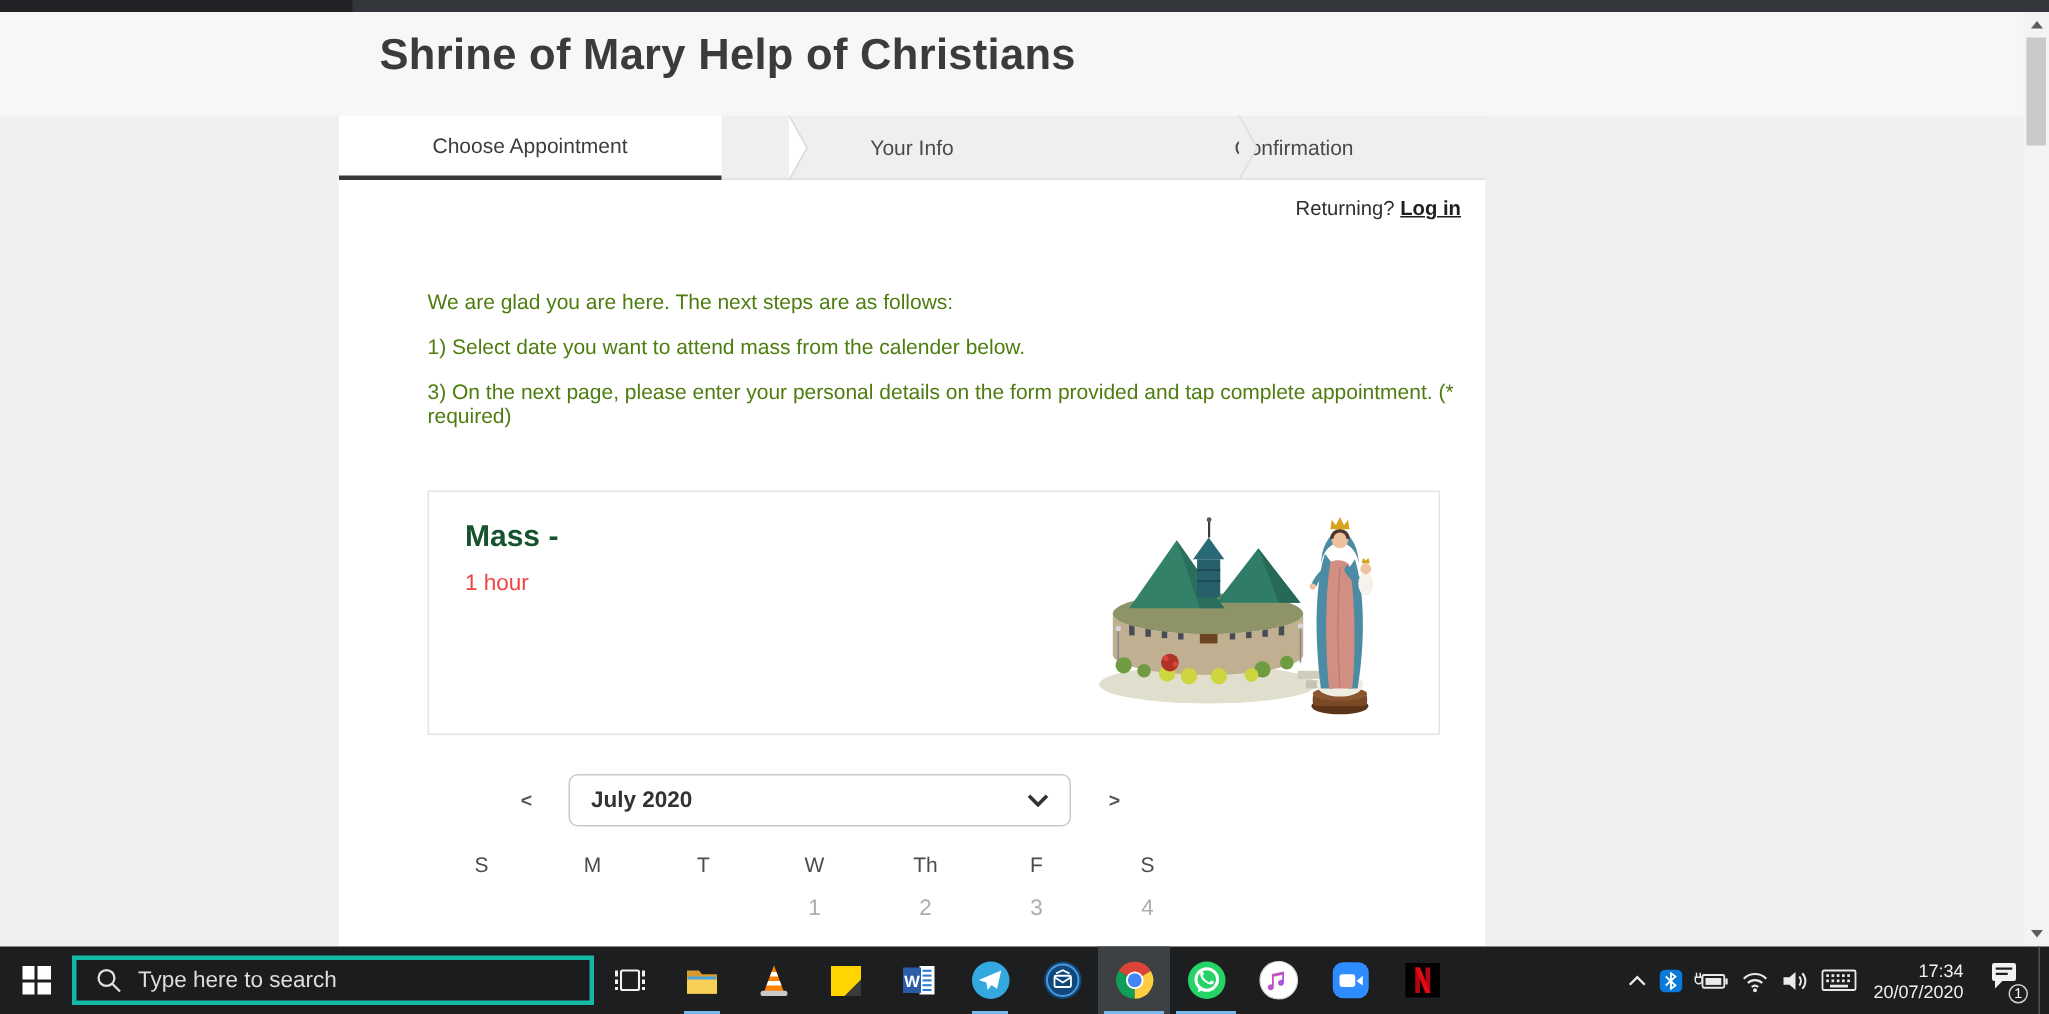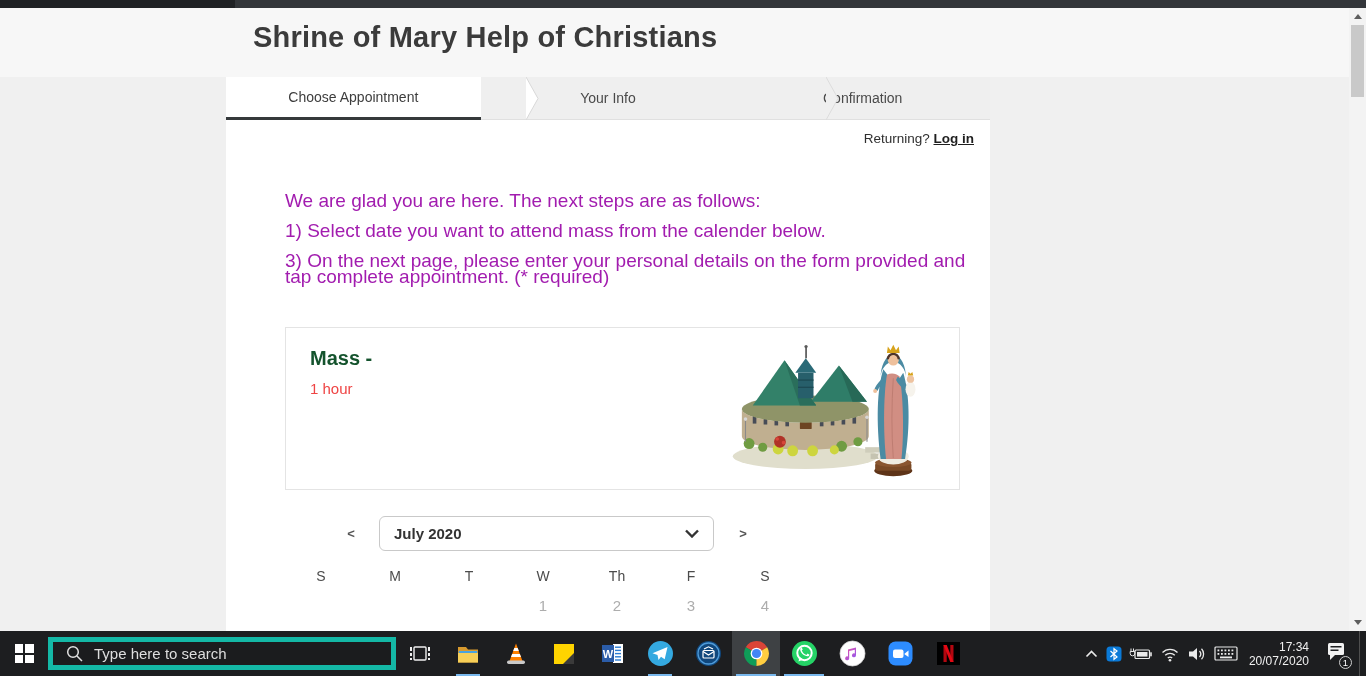--- a/index.html
+++ b/index.html
@@ -33,21 +33,21 @@
   .tabs { position:relative; height:43px; background:#efefef; border-bottom:1px solid #e0e0e0; display:flex; }
   .tab { width:300px; height:43px; line-height:42px; text-align:center; font-size:14px; color:#4a4a4a; position:relative; }
   .tab.active { background:#fff; border-bottom:3px solid #35393b; line-height:40px; color:#3d3d3d; }
   .tab-arrow { position:absolute; top:0; z-index:2; }
   .arrow-1 { left:300px; } .arrow-2 { left:600px; }
 
   
   .returning { text-align:right; padding:11px 16px 0 0; font-size:13.5px; color:#2f2f2f; height:30px; }
   .returning a { color:#1f1f1f; font-weight:600; text-decoration:underline; }
   .instructions { margin:43px 0 0 59px; }
-  .instructions p { font-size:19px; line-height:16px; color:#a21caf; margin-bottom:14px; }
+  .instructions p { font-size:14px; line-height:16px; color:#4d7c0f; margin-bottom:14px; }
 
   .mass-box { margin:42px 30px 0 59px; height:163px; border:1px solid #e4e4e4; background:#fff; position:relative; }
   .mass-name { padding:19px 0 0 24px; font-size:20px; font-weight:700; color:#14532d; }
   .mass-duration { padding:10px 0 0 24px; font-size:15px; color:#ef4444; }
   .mass-img { position:absolute; top:14px; right:33px; }
 
   .cal-nav { margin:26px 0 0 118px; display:flex; align-items:center; height:35px; }
   .cal-prev, .cal-next { font-size:13px; font-weight:700; color:#555; width:14px; text-align:center; }
   .month-select { margin-left:21px; width:335px; height:35px; border:1px solid #c9c9c9; border-radius:6px; background:#fff; display:flex; align-items:center; padding:0 14px; font-size:15px; font-weight:700; color:#333; }
   .month-select svg { margin-left:auto; }
@@ -58,21 +58,21 @@
   .cal-row.dates { margin-top:13px; }
   .cal-cell { width:74px; text-align:center; }
   .weekdays .cal-cell { font-size:14px; color:#4c4c4c; }
   .dates .cal-cell { font-size:15px; color:#adadad; }
 
   
   .taskbar { position:absolute; left:0; right:0; bottom:0; height:45px; background:#1d1e20; display:flex; align-items:stretch; z-index:5; }
   .start { width:48px; display:flex; align-items:center; justify-content:center; }
   .win-logo { display:grid; grid-template-columns:8.5px 8.5px; grid-template-rows:8.5px 8.5px; gap:2px; }
   .win-logo span { background:#fff; }
-  .searchbox { width:348px; margin:6px 0; background:#1b1c1e; border:5px solid #14b8a6; display:flex; align-items:center; padding:0 10px 0 12px; }
+  .searchbox { width:348px; margin:6px 0; background:#1b1c1e; border:3px solid #14b8a6; display:flex; align-items:center; padding:0 10px 0 12px; }
   .searchbox input { flex:1; background:transparent; border:0; outline:none; color:#e8e8e8; font-size:15px; margin-left:10px; font-family:"Liberation Sans",sans-serif; }
   .searchbox input::placeholder { color:#dedede; opacity:1; }
   .apps { display:flex; }
   .app { width:48px; position:relative; display:flex; align-items:center; justify-content:center; }
   .app.activebg { background:#3e4144; }
   .runline { position:absolute; bottom:0; left:50%; transform:translateX(-50%); height:2.5px; width:24px; background:#79b8ed; }
   .runline.wide { width:40px; }
   .tray { margin-left:auto; display:flex; align-items:center; gap:7px; padding-right:4px; }
   .tray-btn { display:flex; align-items:center; justify-content:center; }
   .clock { color:#f0f0f0; font-size:12px; line-height:14px; text-align:right; padding:0 4px; }

